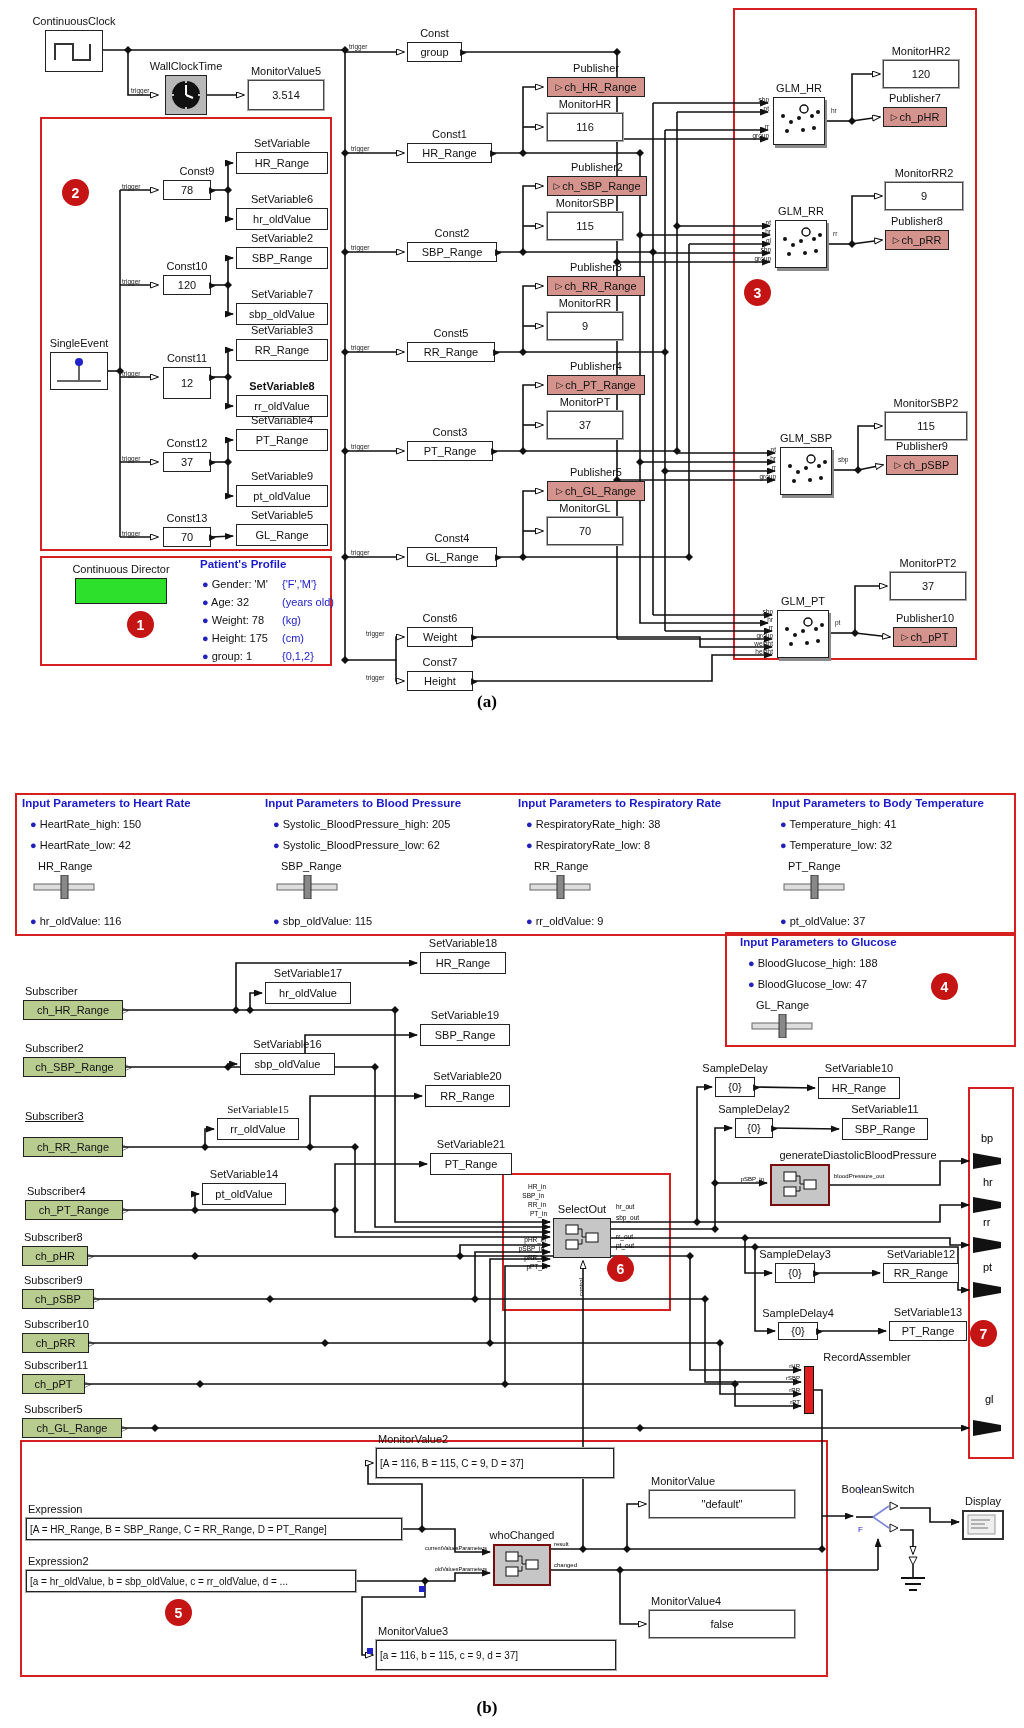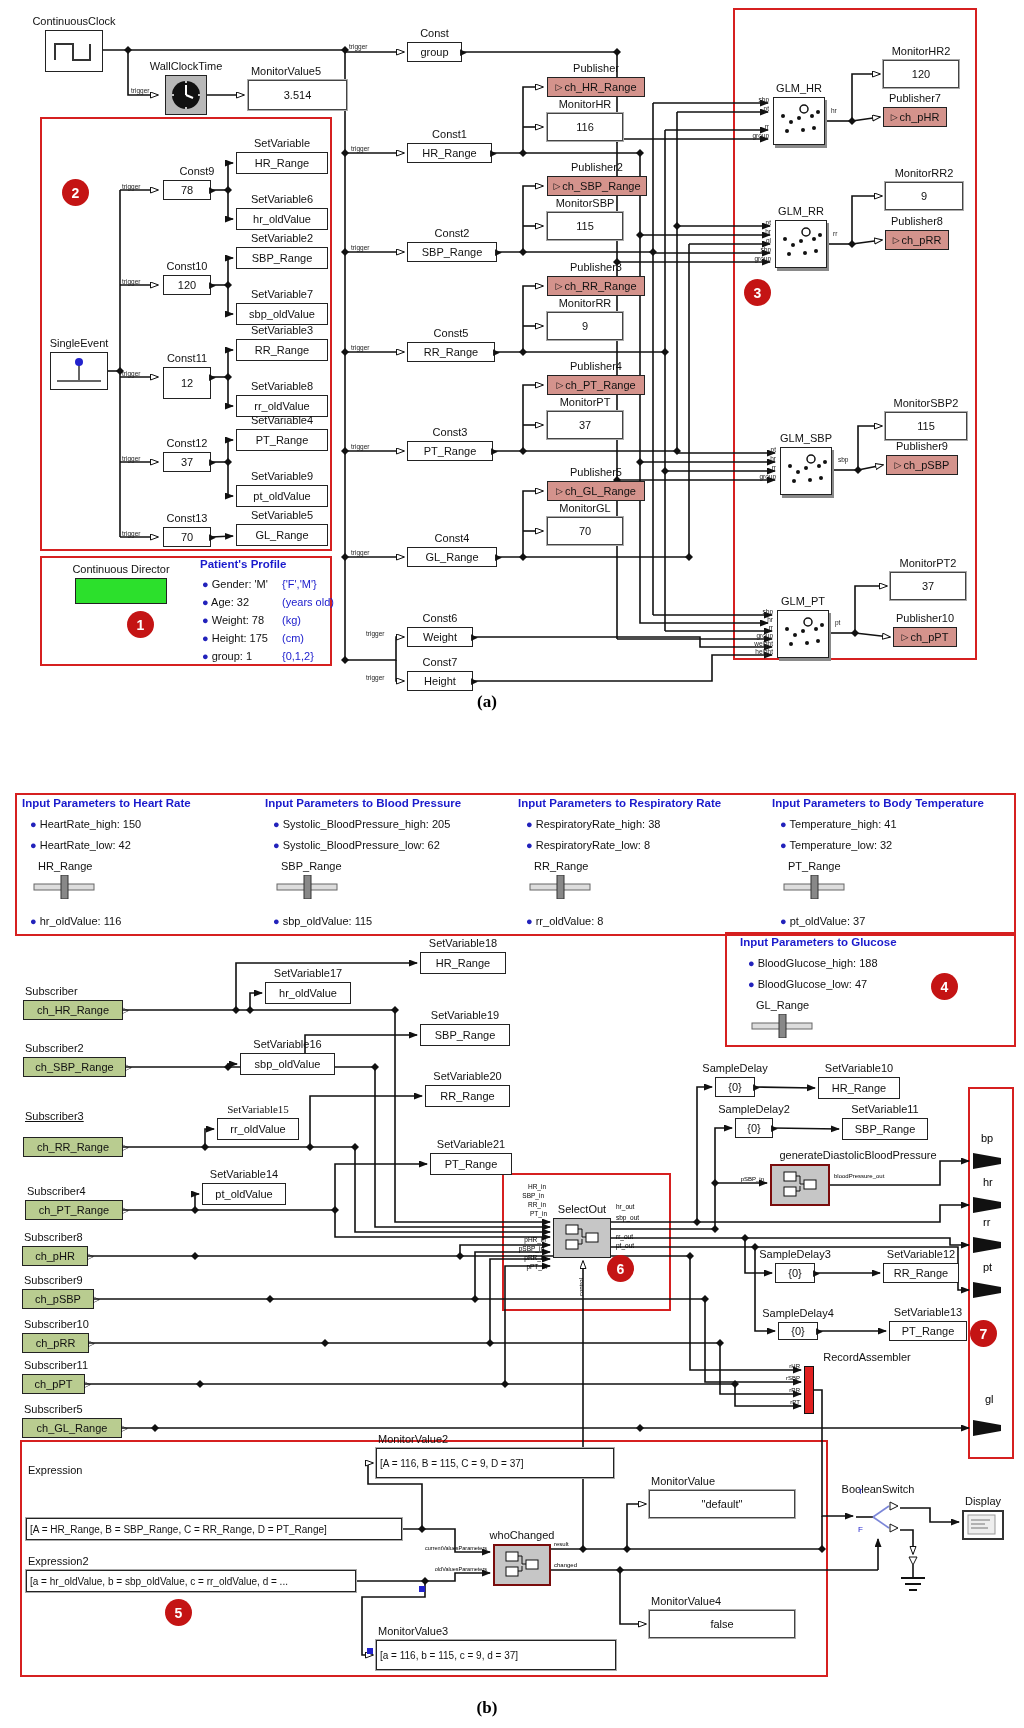--- a/index.html
+++ b/index.html
@@ -293,21 +293,21 @@
           <circle cx="20" cy="19" r="14" fill="#111"></circle>
           <line x1="20" y1="19" x2="20" y2="9" stroke="#fff" stroke-width="2"></line>
           <line x1="20" y1="19" x2="27" y2="22" stroke="#fff" stroke-width="2"></line>
           <circle cx="20" cy="6" r="1" fill="#fff"></circle>
           <circle cx="20" cy="32" r="1" fill="#fff"></circle>
           <circle cx="7" cy="19" r="1" fill="#fff"></circle>
           <circle cx="33" cy="19" r="1" fill="#fff"></circle>
         </svg>
       </div>
       <div class="cap" style="left: 186px; top: 60px; transform: translateX(-50%);">WallClockTime</div>
-      <div class="block mon" style="left: 248px; top: 80px; width: 99px; height: 30px;">
+      <div class="block mon" style="left: 248px; top: 80px; width: 76px; height: 30px;">
         <span>3.514</span>
       </div>
       <div class="cap" style="left: 286px; top: 65px; transform: translateX(-50%);">MonitorValue5</div>
       <div class="block sev" style="left: 50px; top: 352px; width: 58px; height: 38px;">
         <svg width="56" height="36">
           <line x1="6" y1="28" x2="50" y2="28" stroke="#666" stroke-width="2"></line>
           <line x1="28" y1="28" x2="28" y2="11" stroke="#666" stroke-width="2"></line>
           <circle cx="28" cy="9" r="4" fill="#2222cc"></circle>
         </svg>
       </div>
@@ -353,21 +353,21 @@
         <span>sbp_oldValue</span>
       </div>
       <div class="cap" style="left: 282px; top: 288px; transform: translateX(-50%);">SetVariable7</div>
       <div class="block sv" style="left: 236px; top: 339px; width: 92px; height: 22px;">
         <span>RR_Range</span>
       </div>
       <div class="cap" style="left: 282px; top: 324px; transform: translateX(-50%);">SetVariable3</div>
       <div class="block sv" style="left: 236px; top: 395px; width: 92px; height: 22px;">
         <span>rr_oldValue</span>
       </div>
-      <div class="cap" style="left: 282px; top: 380px; transform: translateX(-50%);">SetVariable8</div>
+      <div class="cap" style="left: 282px; top: 380px; transform: translateX(-50%); font-weight: bold;">SetVariable8</div>
       <div class="block sv" style="left: 236px; top: 429px; width: 92px; height: 22px;">
         <span>PT_Range</span>
       </div>
       <div class="cap" style="left: 282px; top: 414px; transform: translateX(-50%);">SetVariable4</div>
       <div class="block sv" style="left: 236px; top: 485px; width: 92px; height: 22px;">
         <span>pt_oldValue</span>
       </div>
       <div class="cap" style="left: 282px; top: 470px; transform: translateX(-50%);">SetVariable9</div>
       <div class="block sv" style="left: 236px; top: 524px; width: 92px; height: 22px;">
         <span>GL_Range</span>
@@ -714,21 +714,21 @@
         <span>[A = 116, B = 115, C = 9, D = 37]</span>
       </div>
       <div class="cap" style="left: 378px; top: 1433px;">MonitorValue2</div>
       <div class="block mon" style="left: 649px; top: 1490px; width: 146px; height: 28px;">
         <span>"default"</span>
       </div>
       <div class="cap" style="left: 651px; top: 1475px;">MonitorValue</div>
       <div class="block expr" style="left: 26px; top: 1518px; width: 376px; height: 22px;">
         <span>[A = HR_Range, B = SBP_Range, C = RR_Range, D = PT_Range]</span>
       </div>
-      <div class="cap" style="left: 28px; top: 1464px;">Expression</div>
+      <div class="cap" style="left: 28px; top: 1503px;">Expression</div>
       <div class="block grayred" style="left: 493px; top: 1544px; width: 58px; height: 42px;">
         <svg width="44" height="34">
           <rect x="6" y="4" width="12" height="9" fill="#fff" stroke="#111"></rect>
           <rect x="6" y="19" width="12" height="9" fill="#fff" stroke="#111"></rect>
           <rect x="26" y="12" width="12" height="9" fill="#fff" stroke="#111"></rect>
           <polyline points="18,8 22,8 22,16 26,16" fill="none" stroke="#111"></polyline>
           <polyline points="18,23 22,23 22,18" fill="none" stroke="#111"></polyline>
         </svg>
       </div>
       <div class="cap" style="left: 522px; top: 1529px; transform: translateX(-50%);">whoChanged</div>
@@ -819,21 +819,21 @@
         </svg></div>
       <div class="gitem" style="left: 273px; top: 915px;"><span class="bullet">● </span><span>sbp_oldValue: 115</span></div>
       <div class="gtitle" style="left: 518px; top: 797px;">Input Parameters to Respiratory Rate</div>
       <div class="gitem" style="left: 526px; top: 818px;"><span class="bullet">● </span><span>RespiratoryRate_high: 38</span></div>
       <div class="gitem" style="left: 526px; top: 839px;"><span class="bullet">● </span><span>RespiratoryRate_low: 8</span></div>
       <div class="gitem" style="left: 534px; top: 860px;">RR_Range</div>
       <div class="slider" style="left: 528px; top: 875px;"><svg width="66" height="24">
           <rect x="2" y="9" width="60" height="6" fill="#ddd" stroke="#666"></rect>
           <rect x="29" y="0" width="7" height="24" fill="#888" stroke="#333"></rect>
         </svg></div>
-      <div class="gitem" style="left: 526px; top: 915px;"><span class="bullet">● </span><span>rr_oldValue: 8</span></div>
+      <div class="gitem" style="left: 526px; top: 915px;"><span class="bullet">● </span><span>rr_oldValue: 9</span></div>
       <div class="gtitle" style="left: 772px; top: 797px;">Input Parameters to Body Temperature</div>
       <div class="gitem" style="left: 780px; top: 818px;"><span class="bullet">● </span><span>Temperature_high: 41</span></div>
       <div class="gitem" style="left: 780px; top: 839px;"><span class="bullet">● </span><span>Temperature_low: 32</span></div>
       <div class="gitem" style="left: 788px; top: 860px;">PT_Range</div>
       <div class="slider" style="left: 782px; top: 875px;"><svg width="66" height="24">
           <rect x="2" y="9" width="60" height="6" fill="#ddd" stroke="#666"></rect>
           <rect x="29" y="0" width="7" height="24" fill="#888" stroke="#333"></rect>
         </svg></div>
       <div class="gitem" style="left: 780px; top: 915px;"><span class="bullet">● </span><span>pt_oldValue: 37</span></div>
       <div class="gtitle" style="left: 740px; top: 936px;">Input Parameters to Glucose</div>

